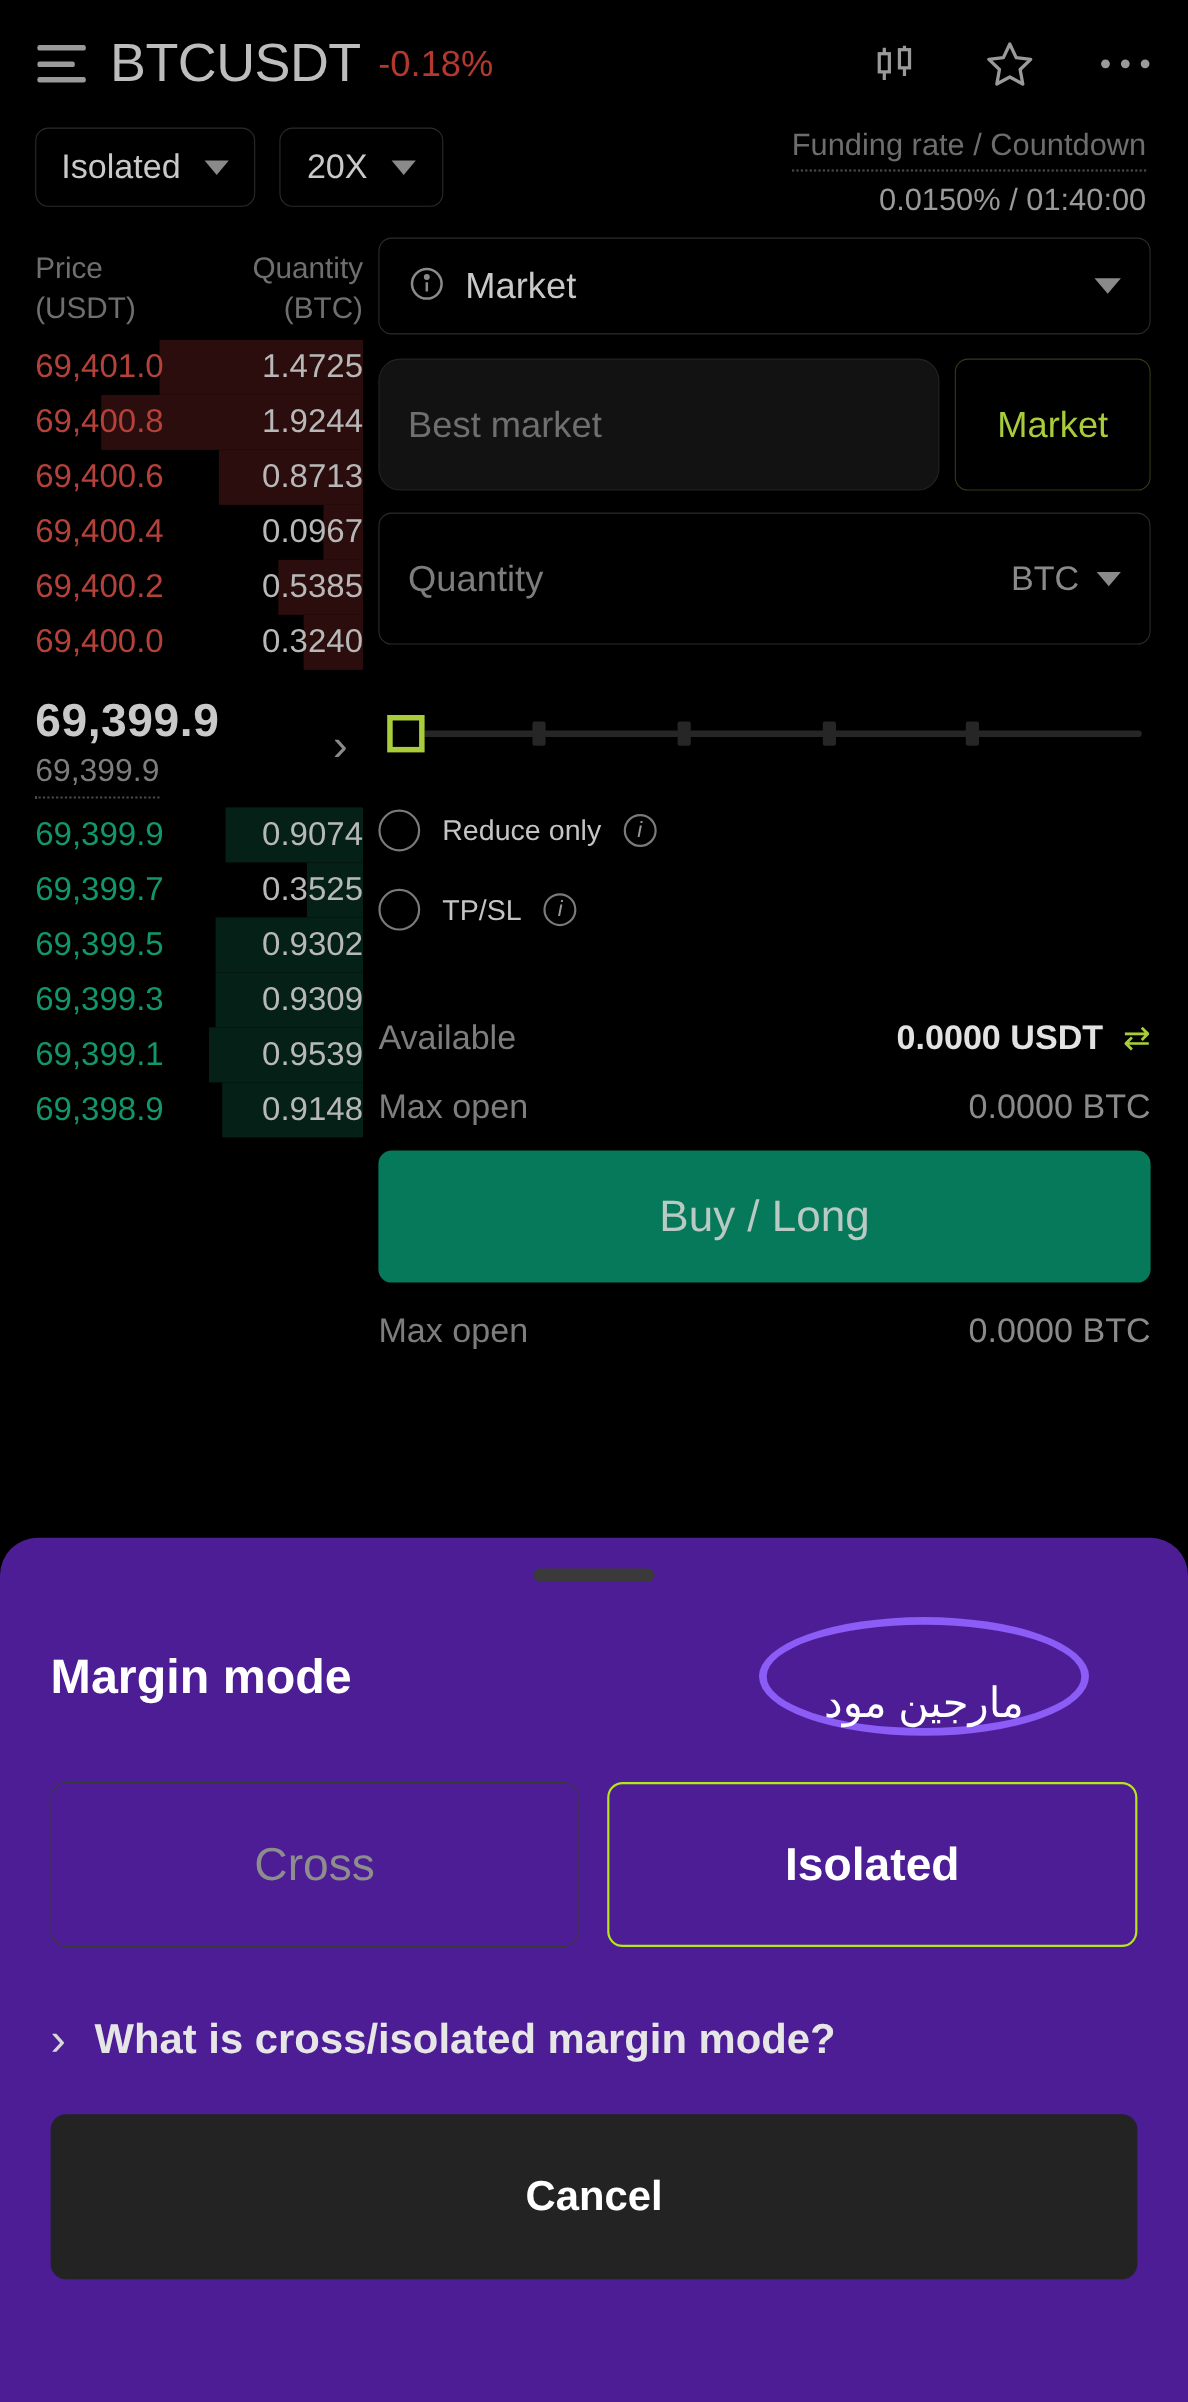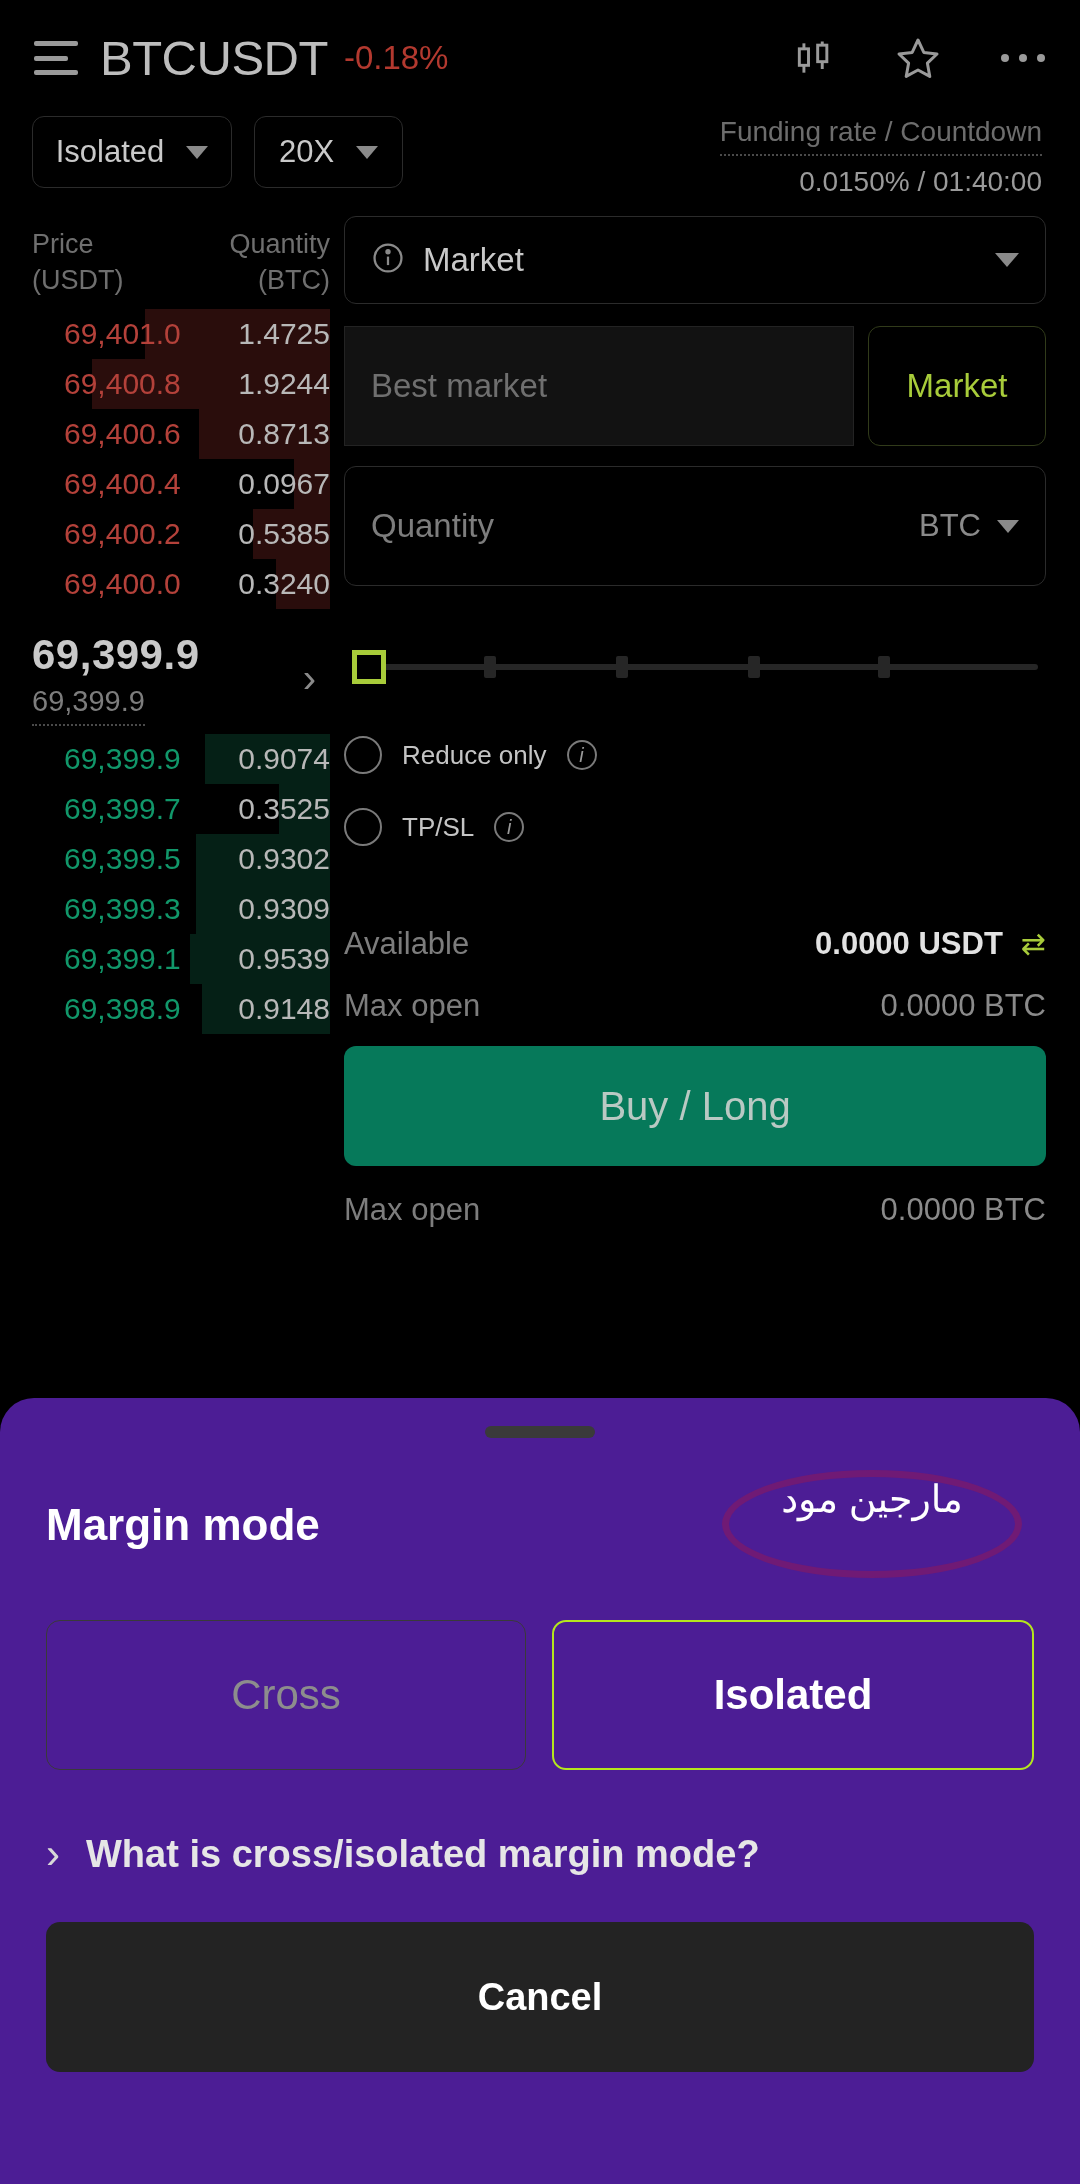--- a/index.html
+++ b/index.html
@@ -50,42 +50,42 @@
   .funding .val { font-size:28px; color:#9a9a9a; margin-top:10px; }
 
   
   .ob-head { display:flex; justify-content:space-between; padding:14px 0 10px 0; }
   .ob-head div { font-size:27px; color:#6f6f6f; line-height:1.35; }
   .ob-head .q { text-align:right; }
   .ob-row { position:relative; height:50px; display:flex; align-items:center; justify-content:space-between; }
   .ob-row .bar { position:absolute; right:0; top:0; bottom:0; }
   .ob-row.ask .bar { background:#2a0d0c; }
   .ob-row.bid .bar { background:#052016; }
-  .ob-row .p, .ob-row .q { position:relative; font-size:30px;margin-left:32px; }
+  .ob-row .p, .ob-row .q { position:relative; font-size:30px; }
   .ob-row.ask .p { color:#b4413a; }
   .ob-row.bid .p { color:#11976a; }
   .ob-row .q { color:#b8b8b8; }
 
   .mid { position:relative; padding:22px 0 8px 0; display:flex; align-items:center; }
   .mid .mcol .m1 { font-size:42px; color:#c9c9c9; font-weight:bold; letter-spacing:0.5px; }
   .mid .mcol .m2 { font-size:29px; color:#7d7d7d; margin-top:6px; border-bottom:2px dotted #4a4a4a; display:inline-block; padding-bottom:6px; }
   .mid .chev { margin-left:auto; color:#8a8a8a; font-size:40px; padding-right:14px; }
 
   
   .selbox {
     height:88px; border:1px solid #2b2b2b; border-radius:12px;
     display:flex; align-items:center; padding:0 26px; margin-top:18px;
   }
   .selbox .info { margin-right:18px; }
   .selbox .txt { font-size:33px; color:#c9c9c9; }
   .selbox .caret2 { margin-left:auto; width:0;height:0;border-left:12px solid transparent;border-right:12px solid transparent;border-top:14px solid #8a8a8a; }
 
   .pricerow { display:flex; gap:14px; margin-top:22px; }
   .pricefield {
-    flex:1; height:120px; background:#121212; border:1px solid #232323; border-radius:0;
+    flex:1; height:120px; background:#121212; border:1px solid #232323; border-radius:20px;
     display:flex; align-items:center; padding:0 26px; font-size:33px; color:#6f6f6f;
   }
   .mktbtn {
     width:178px; height:120px; border:1px solid #313b1a; border-radius:12px;
     display:flex; align-items:center; justify-content:center;
     font-size:33px; color:#a8cc3a;
   }
   .qtyfield {
     height:120px; border:1px solid #2b2b2b; border-radius:12px; margin-top:20px;
     display:flex; align-items:center; padding:0 26px;
@@ -126,24 +126,24 @@
   
   .sheet {
     position:absolute; left:0; right:0; bottom:0; height:786px;
     background:#4c1d95; border-radius:34px 34px 0 0;
     padding:0 46px;
   }
   .grab { width:110px; height:12px; background:#3a3a3a; border-radius:6px; margin:28px auto 0 auto; }
   .sheet-title-row { display:flex; align-items:center; margin-top:44px; position:relative; height:86px; }
   .sheet-title { font-size:44px; color:#fff; font-weight:bold; }
   .annot {
-    position:absolute; right:12px; top:-12px;
+    position:absolute; right:44px; top:-12px;
     width:300px; height:108px;
-    border:7px solid #701a75; border-radius:50%;
-    display:flex; align-items:flex-start; justify-content:center;
+    border:7px solid #8b5cf6; border-radius:50%;
+    display:flex; align-items:flex-end; justify-content:center;
   }
   .annot span { font-size:38px; color:#fff; direction:rtl; }
 
   .mode-row { display:flex; gap:26px; margin-top:52px; }
   .mode-btn {
     flex:1; height:150px; border-radius:14px;
     display:flex; align-items:center; justify-content:center;
     font-size:42px;
   }
   .mode-btn.cross { border:1px solid #3a3a3a; color:#8d8d8d; }

